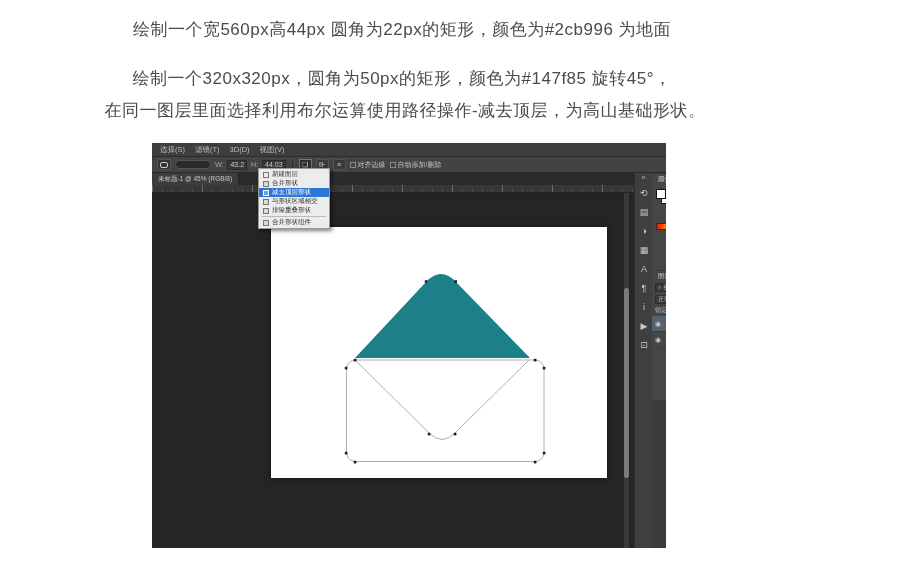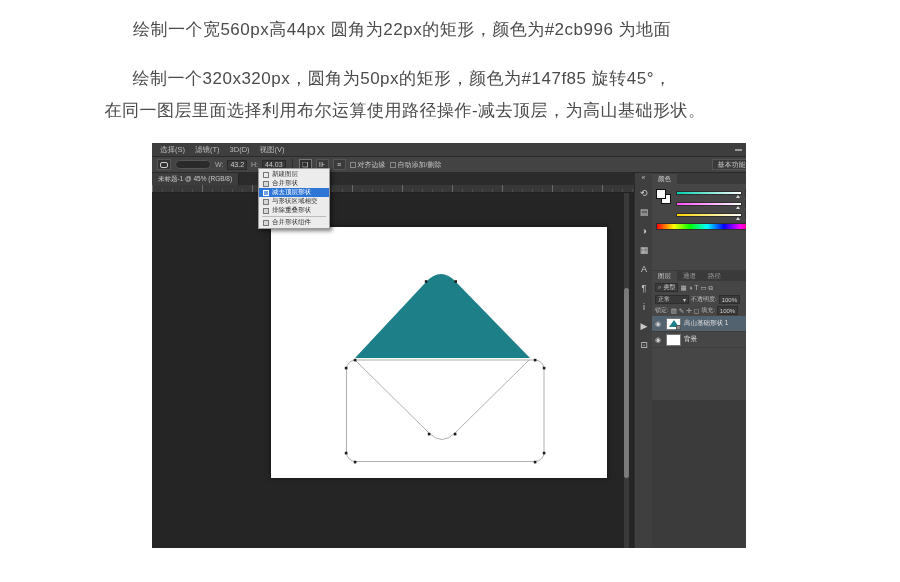--- a/index.html
+++ b/index.html
@@ -7,21 +7,21 @@
               font-family:"Liberation Sans","DejaVu Sans",sans-serif; }
 
   
   .tutorial { position:absolute; left:0; top:18px; width:804px; text-align:center;
               color:#4b4b4b; }
   .tutorial .line1 { font-size:17px; letter-spacing:.5px; margin-bottom:26px; }
   .tutorial .line2 { font-size:17px; letter-spacing:.5px; margin-bottom:9px; }
   .tutorial .line3 { font-size:17px; letter-spacing:.5px;margin-left:6px; }
 
   
-  .ps-window { position:absolute; left:152px; top:143px; width:594px; height:405px;
+  .ps-window { position:absolute; left:152px; top:143px; width:514px; height:405px;
                background:#262626; overflow:hidden; font-size:8px; color:#c5c5c5; }
 
   .menubar { position:absolute; left:0; top:0; width:610px; height:13px;
              background:#3e3e3e; display:flex; align-items:center; gap:10px;
              padding-left:8px; font-size:7.5px; color:#bdbdbd; }
   .win-controls { margin-left:auto; display:flex; gap:6px; padding-right:8px; align-items:center; }
   .wc-min { width:7px; height:2px; background:#9a9a9a; }
   .wc-max { width:6px; height:5px; border:1px solid #9a9a9a; }
 
   .optionsbar { position:absolute; left:0; top:13px; width:610px; height:17px;

